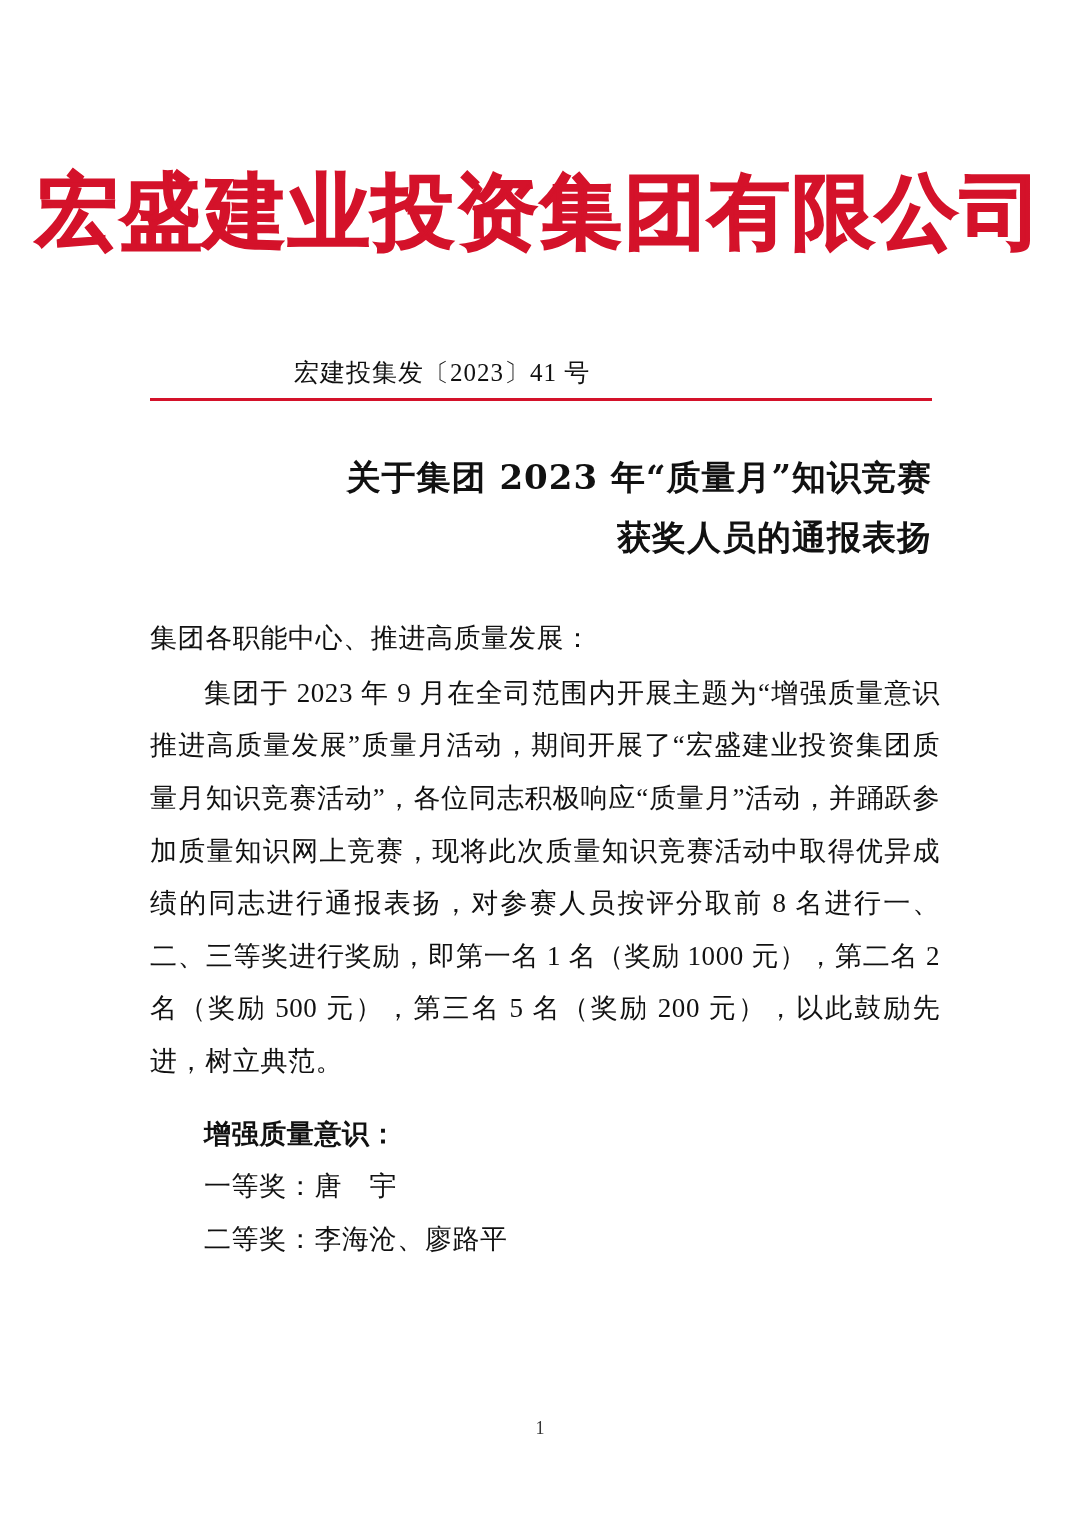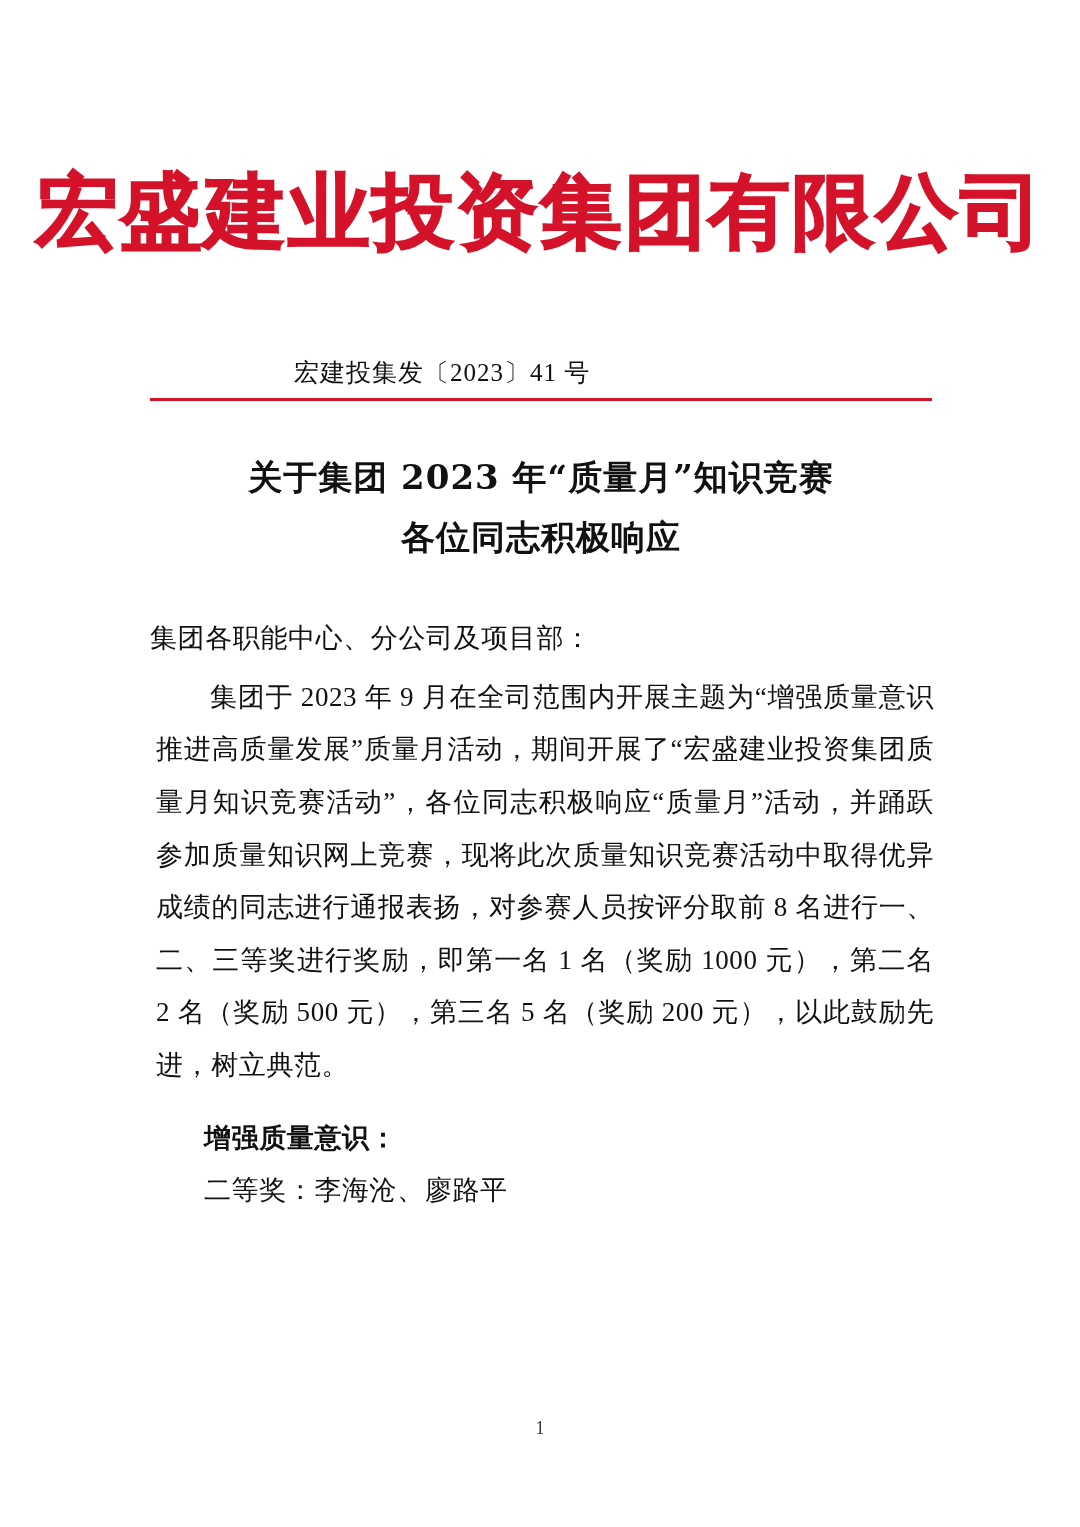--- a/index.html
+++ b/index.html
@@ -63,21 +63,21 @@
     height: 3px;
     background: #d4122a;
   }
 
   
   .doc-title {
     position: absolute;
     top: 448px;
     left: 150px;
     width: 782px;
-    text-align: center;
+    text-align: right;
     font-weight: 700;
     font-size: 34px;
     line-height: 1.75;
     letter-spacing: 1px;
     font-family: "DejaVu Serif", "Liberation Serif", serif;
   }
   .doc-title .line2 { display: block; }
 
   
   .body-block {
@@ -89,21 +89,21 @@
     line-height: 1.95;
     letter-spacing: 0.6px;
     text-align: justify;
     text-justify: inter-ideograph;
     font-family: "Liberation Serif", "DejaVu Serif", serif;
   }
   .salutation {
     margin: 0 0 2px 0;
   }
   .para {
-    margin: 6px;
+    margin: 0;
     text-indent: 2em;
   }
 
   .awards-heading {
     margin: 20px 0 0 0;
     text-indent: 2em;
     font-weight: 700;
     font-family: "DejaVu Serif", "Liberation Serif", serif;
   }
   .award-line {
@@ -131,29 +131,32 @@
   <div class="letterhead">
     <div class="org-title">宏盛建业投资集团有限公司</div>
   </div>
 
   <div class="doc-number">宏建投集发〔2023〕41 号</div>
 
   <div class="red-rule"></div>
 
   <div class="doc-title">
     <span>关于集团 2023 年“质量月”知识竞赛</span>
-    <span class="line2">各位同志积极响应</span>
+    <span class="line2">获奖人员的通报表扬</span>
   </div>
 
   <div class="body-block">
-    <p class="salutation">集团各职能中心、分公司及项目部：</p>
+    <p class="salutation">集团各职能中心、推进高质量发展：</p>
     <p class="para">集团于 2023 年 9 月在全司范围内开展主题为“增强质量意识  推进高质量发展”质量月活动，期间开展了“宏盛建业投资集团质量月知识竞赛活动”，各位同志积极响应“质量月”活动，并踊跃参加质量知识网上竞赛，现将此次质量知识竞赛活动中取得优异成绩的同志进行通报表扬，对参赛人员按评分取前 8 名进行一、二、三等奖进行奖励，即第一名 1 名（奖励 1000 元），第二名 2 名（奖励 500 元），第三名 5 名（奖励 200 元），以此鼓励先进，树立典范。</p>
 
     <p class="awards-heading">增强质量意识：</p>
 
+    <p class="award-line">
+      <span>一等奖：</span><span>唐　宇</span>
+    </p>
     <p class="award-line">
       <span>二等奖：</span><span>李海沧、廖路平</span>
     </p>
   </div>
 
   <div class="page-number">1</div>
 
 </div>
 
 </body></html>

